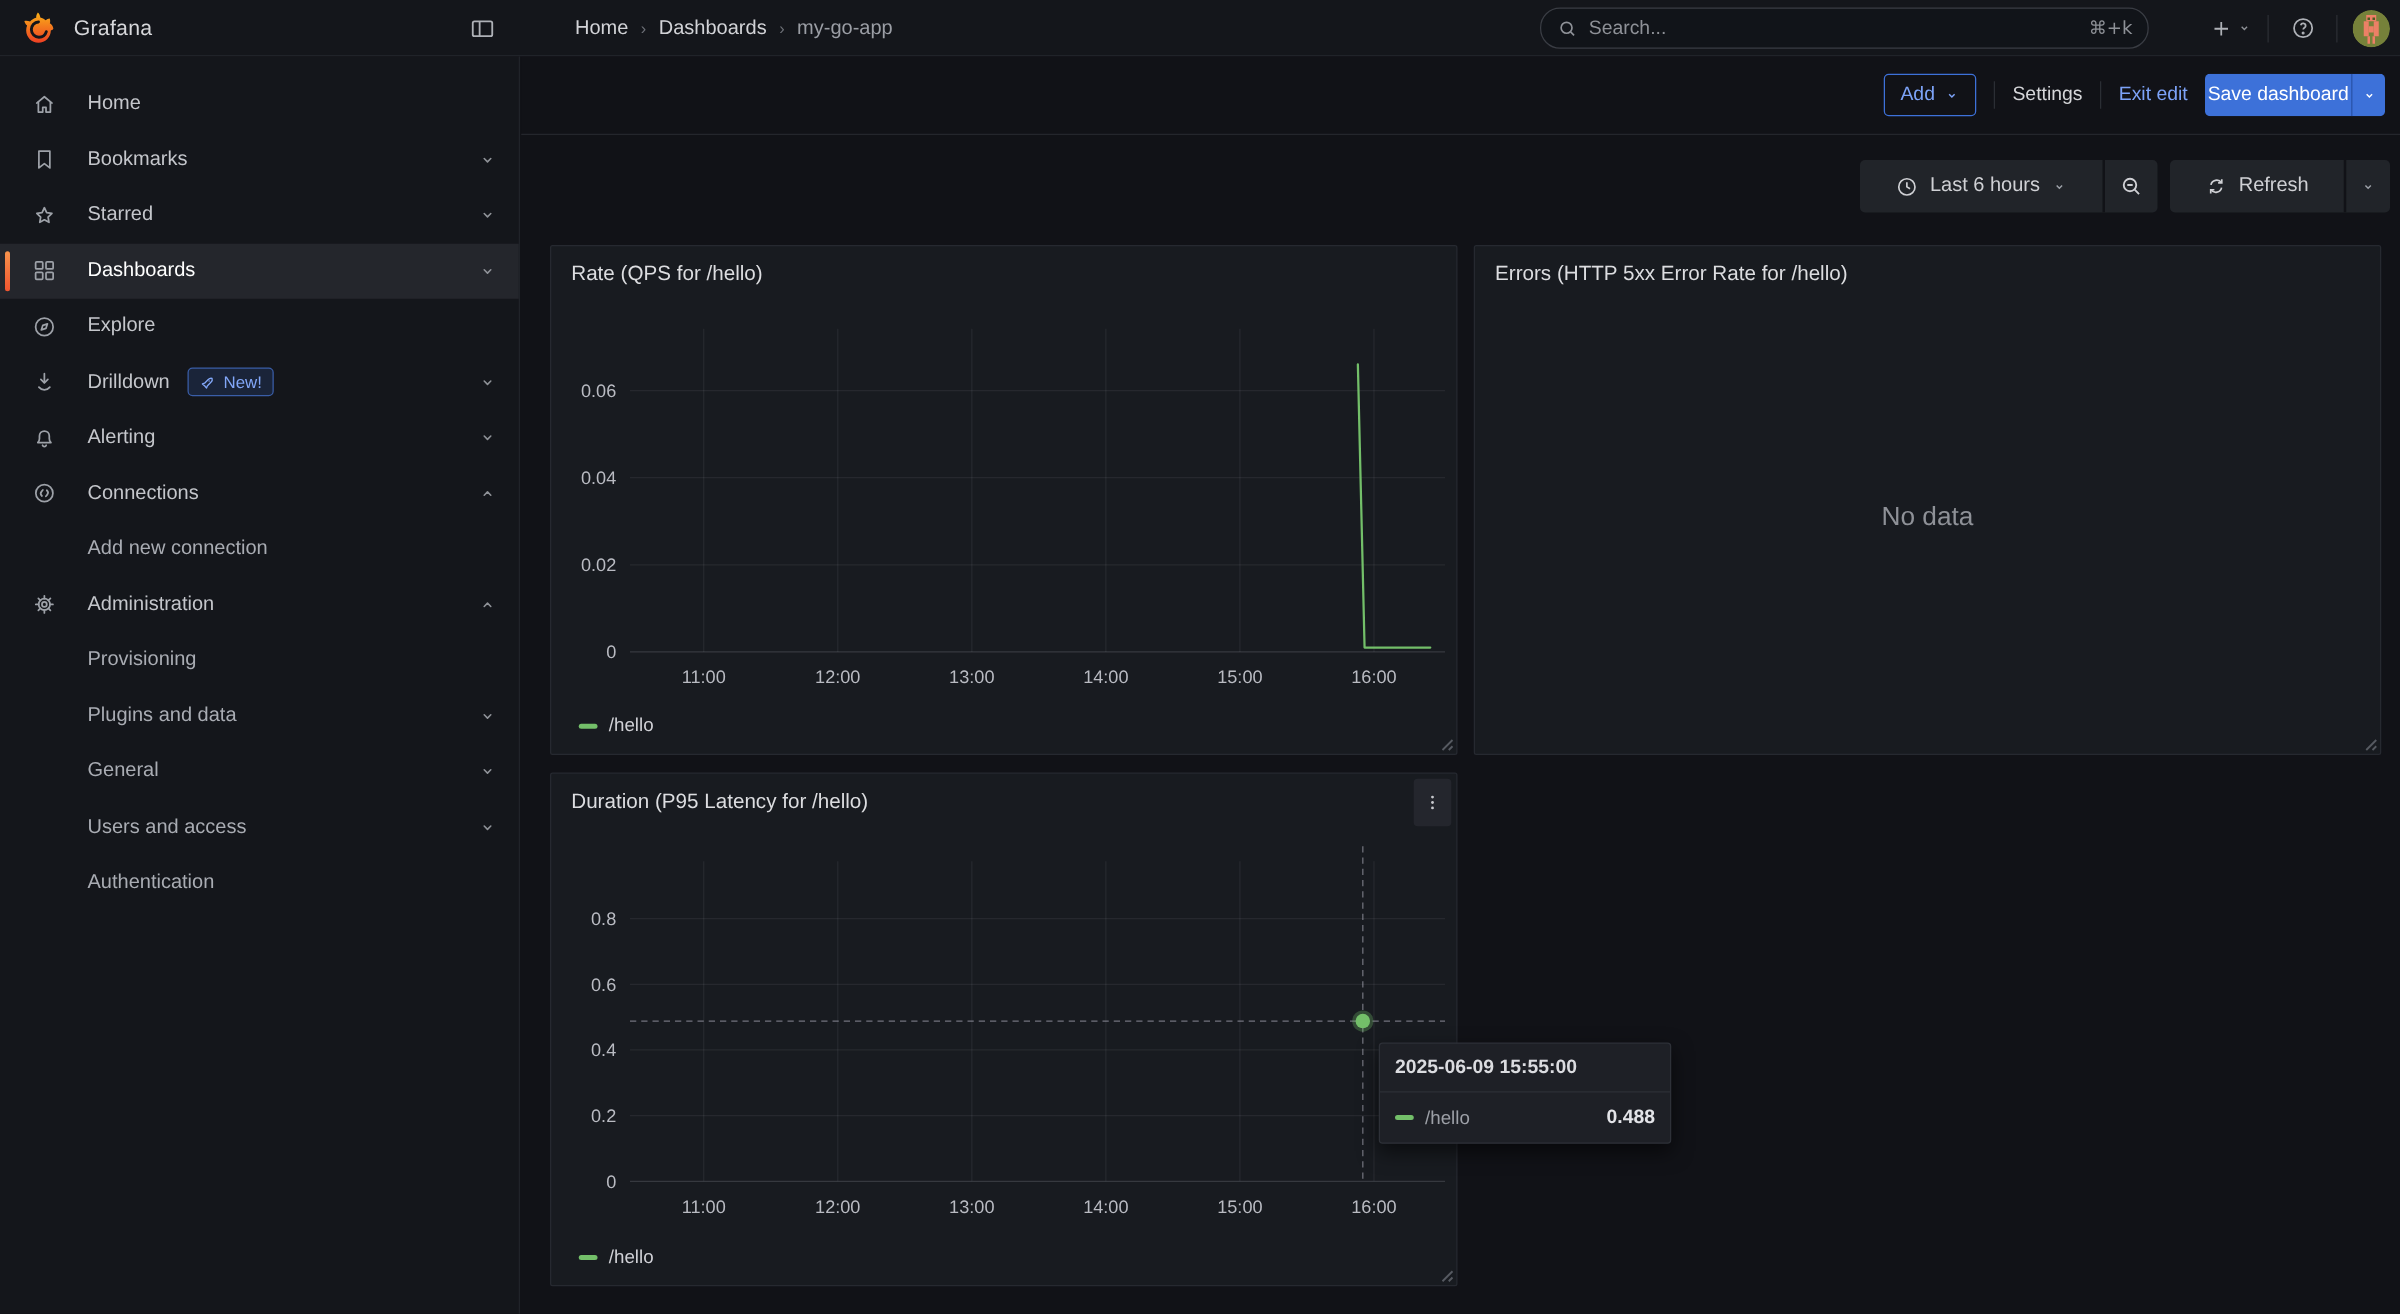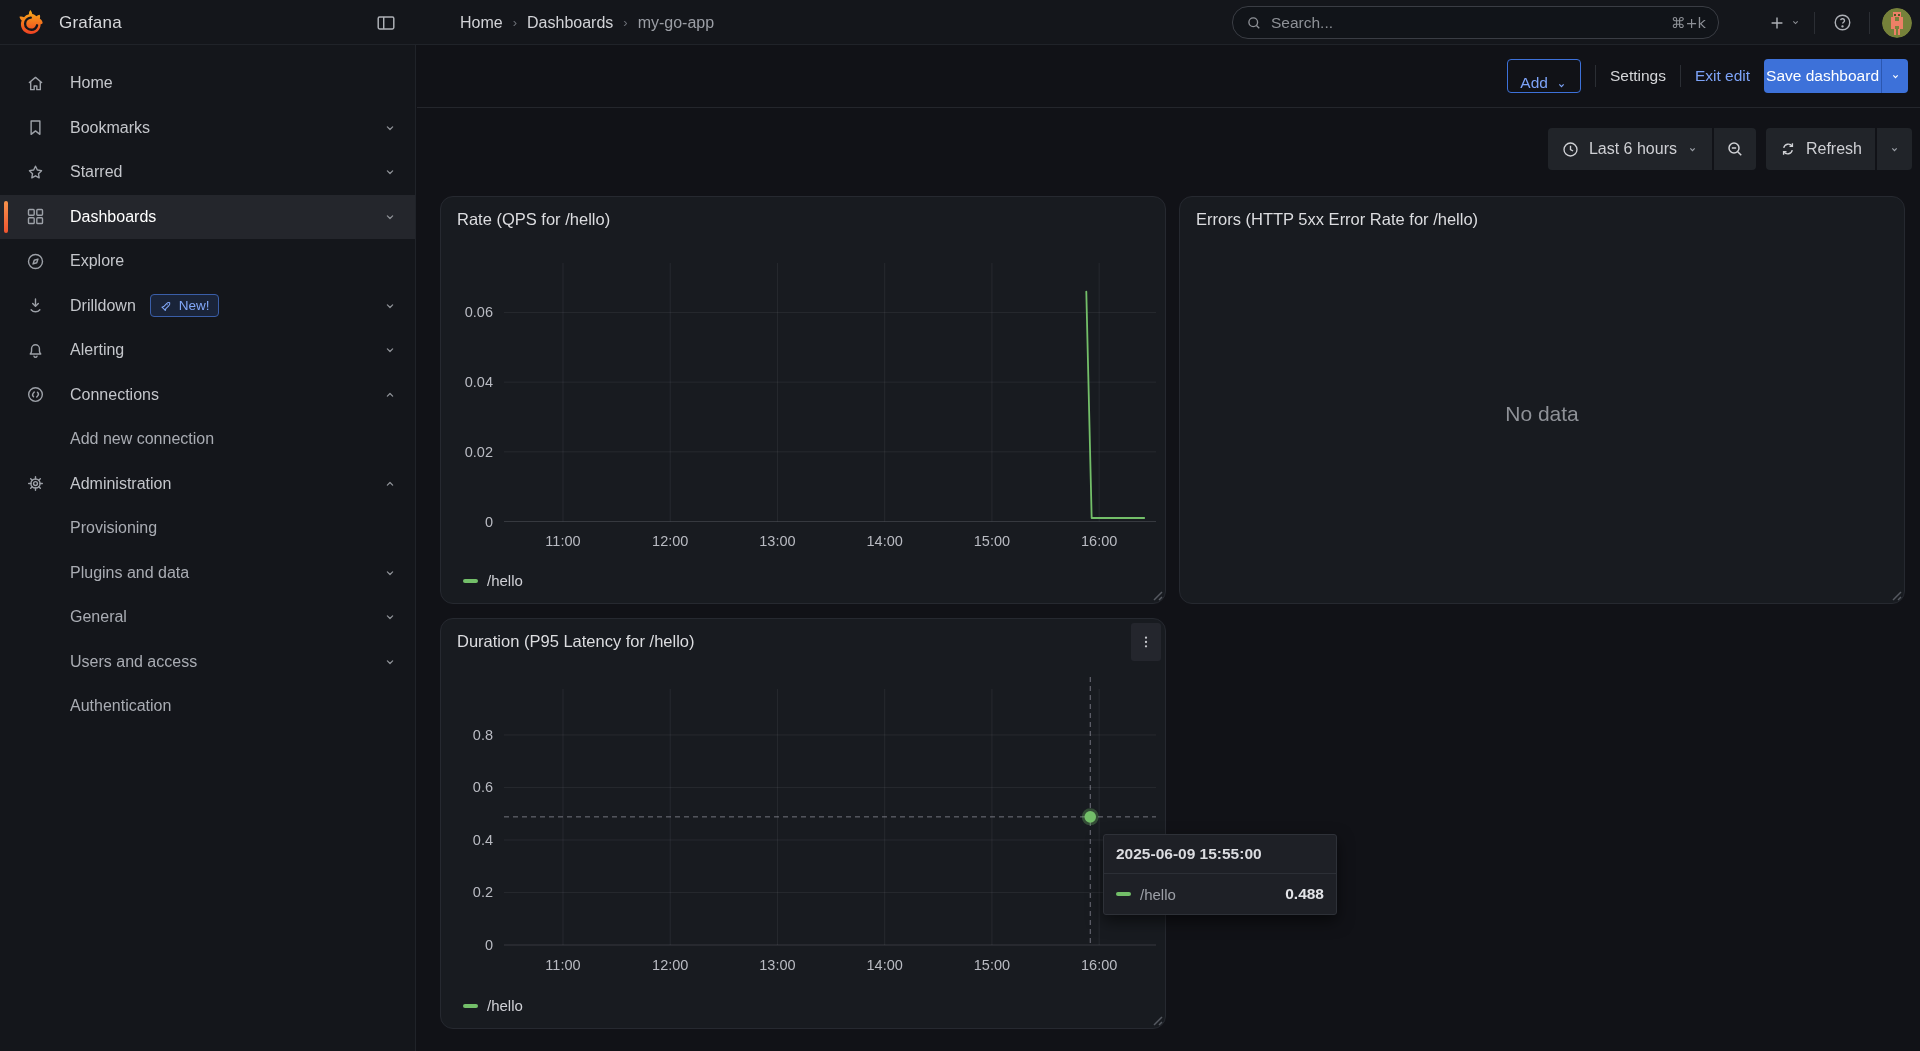--- a/index.html
+++ b/index.html
@@ -40,39 +40,39 @@
     border-radius:2px; background:linear-gradient(180deg,#f8934c,#f0542f); }
   .icon-slot { width:45px; display:flex; align-items:center; color:#9da1a8; }
   .side-chev { position:absolute; right:18px; top:50%; transform:translateY(-50%); color:#8e9197; display:flex; }
   .side-chev.up { transform:translateY(-50%) rotate(180deg); }
   .new-badge { margin-left:14px; display:flex; align-items:center; gap:6px; border:1px solid #3a5ea8;
     background:rgba(61,113,217,.16); color:#82a7f8; font-size:13.5px; padding:3px 8px; border-radius:4px; }
 
   
   .edit-bar { position:absolute; left:417px; top:45px; width:1503px; height:63px; border-bottom:1px solid #24262c;
     display:flex; align-items:center; justify-content:flex-end; padding-right:12px; gap:14px; background:#111217; }
-  .btn-add { height:34px; display:flex; align-items:flex-end; gap:7px; padding:0 12px; border:1px solid #3d71d9;
+  .btn-add { height:34px; display:flex; align-items:center; gap:7px; padding:0 12px; border:1px solid #3d71d9;
     border-radius:4px; color:#7da3f8; font-size:15.5px; background:transparent; cursor:pointer; }
   .txt-btn { font-size:15.5px; cursor:pointer; }
   .txt-btn.plain { color:#d5d6d9; }
   .txt-btn.blue { color:#7da3f8; }
   .save-group { display:flex; height:34px; border-radius:4px; overflow:hidden; cursor:pointer; }
   .save-main { background:#3d71d9; color:#fff; font-size:15.5px; font-weight:500; display:flex; align-items:center; padding:0 2px; }
   .save-chev { width:27px; background:#3d71d9; border-left:1px solid #2b57b0; display:flex; align-items:center; justify-content:center; color:#fff; }
 
   
   .time-bar { position:absolute; top:128px; right:8px; display:flex; gap:10px; z-index:20; }
   .tp-group { display:flex; background:#212429; border-radius:4px; overflow:hidden; height:42px; color:#cfd0d4; }
-  .tp-seg { display:flex; align-items:center; gap:9px; padding:0 13px; font-size:16px; cursor:pointer; }
+  .tp-seg { display:flex; align-items:center; gap:9px; padding:0 28px; font-size:16px; cursor:pointer; }
   .tp-seg.icon-only { padding:0 11px; }
   .tp-gap { width:2px; background:#111217; }
   .tp-label { font-weight:500; }
 
   
-  .panel { position:absolute; background:#181b20; border:1px solid #262930; border-radius:13px; }
+  .panel { position:absolute; background:#181b20; border:1px solid #262930; border-radius:2px; }
   .panel-header { position:absolute; left:0; top:0; right:0; height:44px; display:flex; align-items:center;
     padding:0 16px; cursor:pointer; z-index:3; }
   .panel-title { font-size:16.5px; font-weight:500; color:#dcdde0; }
   .plot svg { position:absolute; left:0; top:0; }
   .legend { position:absolute; left:22px; bottom:14px; display:flex; align-items:center; gap:9px;
     font-size:15px; color:#d0d1d6; cursor:pointer; z-index:3; }
   .legend-dash { width:15px; height:4px; border-radius:2px; }
   .no-data { position:absolute; left:50%; top:50%; transform:translate(-50%,-50%); margin-top:14px;
     font-size:21px; color:#8e9197; font-weight:500; }
   .resize-corner { position:absolute; right:2px; bottom:2px; cursor:nwse-resize; z-index:4; }

